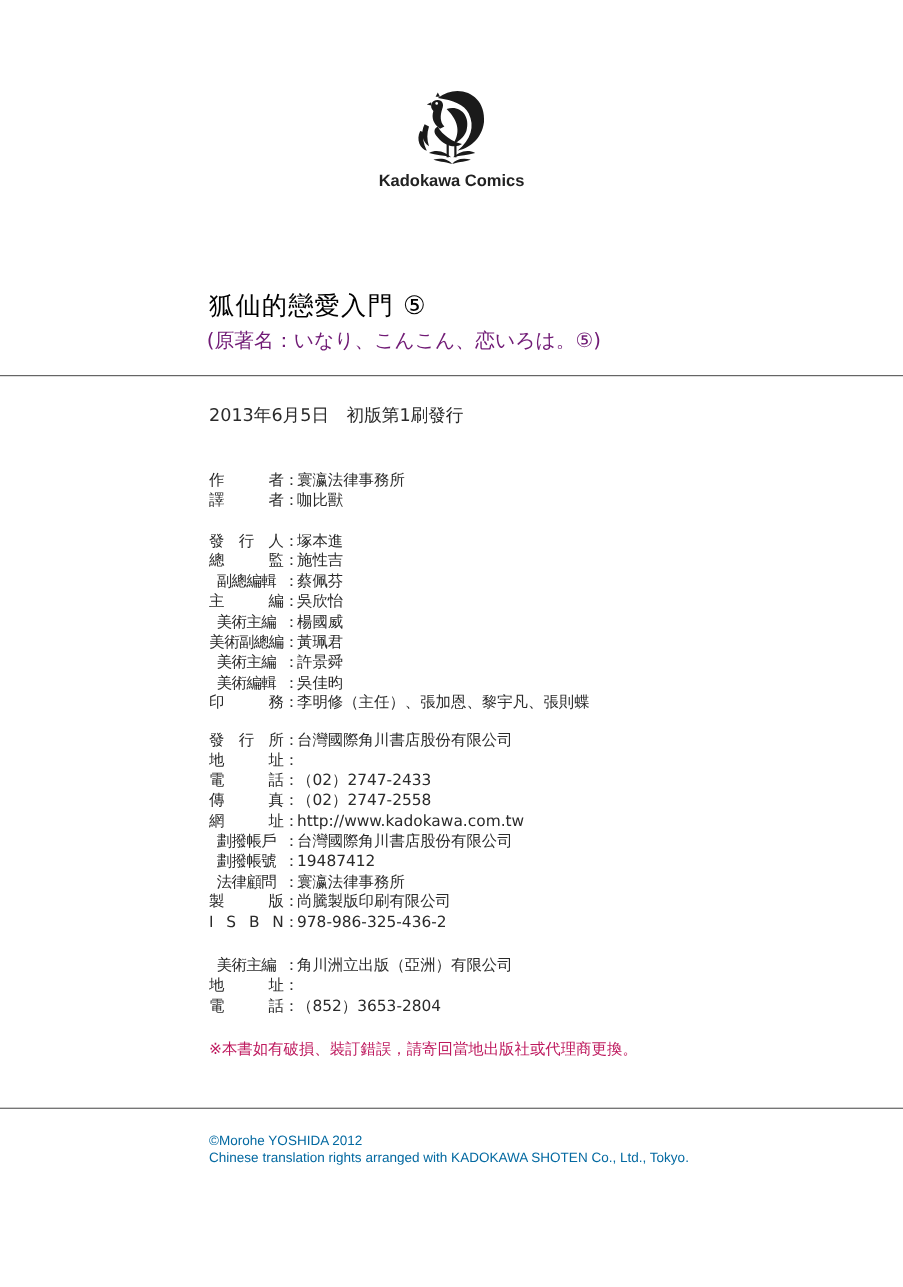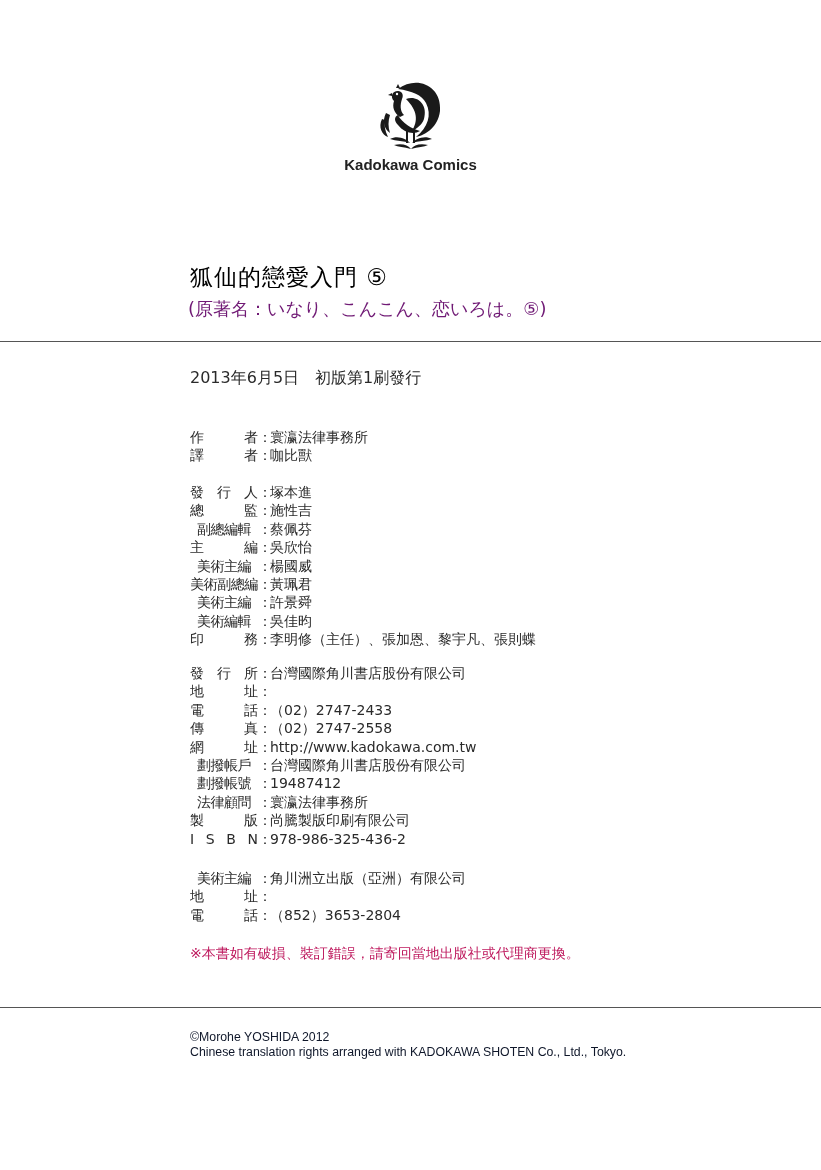--- a/index.html
+++ b/index.html
@@ -103,21 +103,21 @@
       color: #be185d;
       white-space: nowrap;
     }
     .copyright {
       position: absolute;
       left: 190px;
       top: 1030px;
       font-family: "Liberation Sans", sans-serif;
       font-size: 12.3px;
       line-height: 15.2px;
-      color: #0f172a;
+      color: #0369a1;
       white-space: nowrap;
     }
   </style>
 </head>
 <body>
 
 <div class="logo">
   <svg width="70" height="80" viewBox="0 0 70 80">
 
     <path d="M22 14 C40 0, 66 10, 64 36 C62 52, 50 60, 40 62 C52 52, 56 40, 50 28 C46 20, 36 16, 22 14 Z" fill="#1a1a1a"></path>

